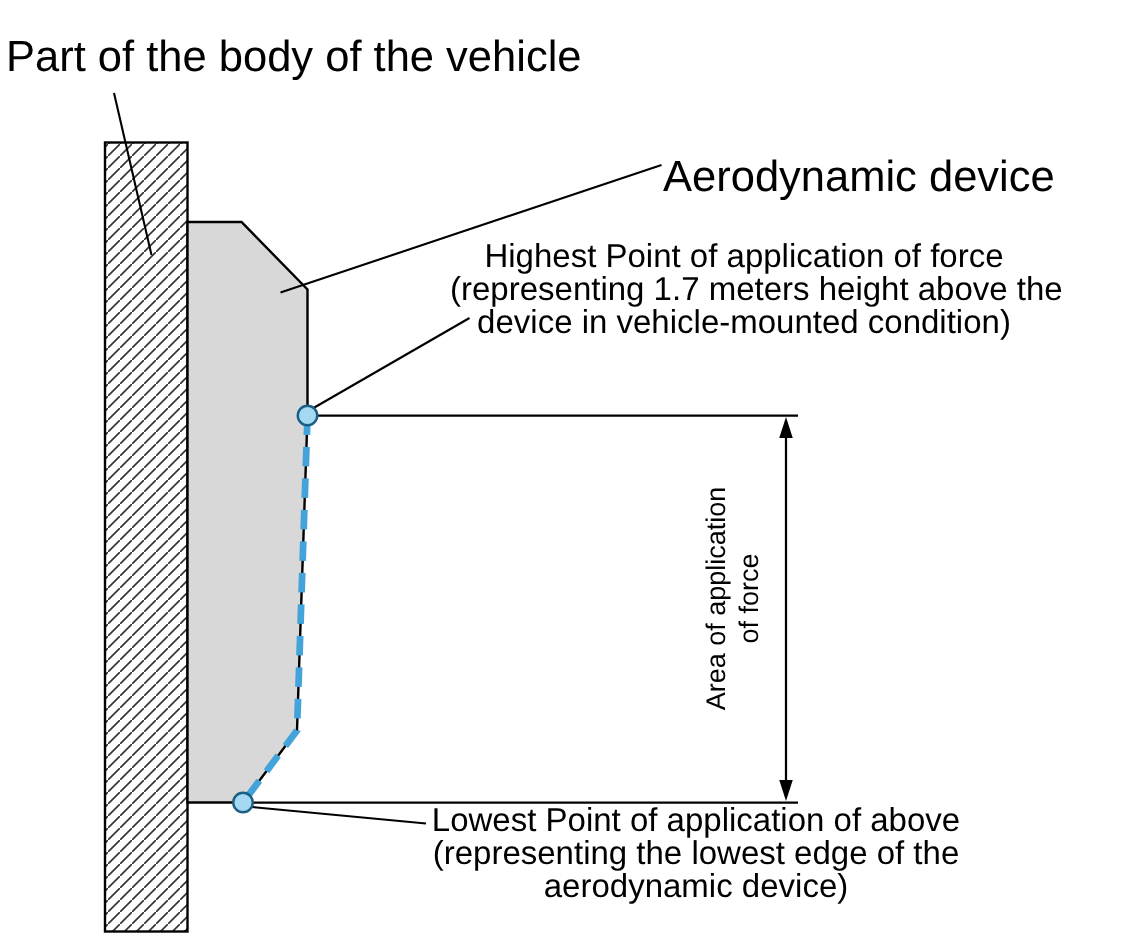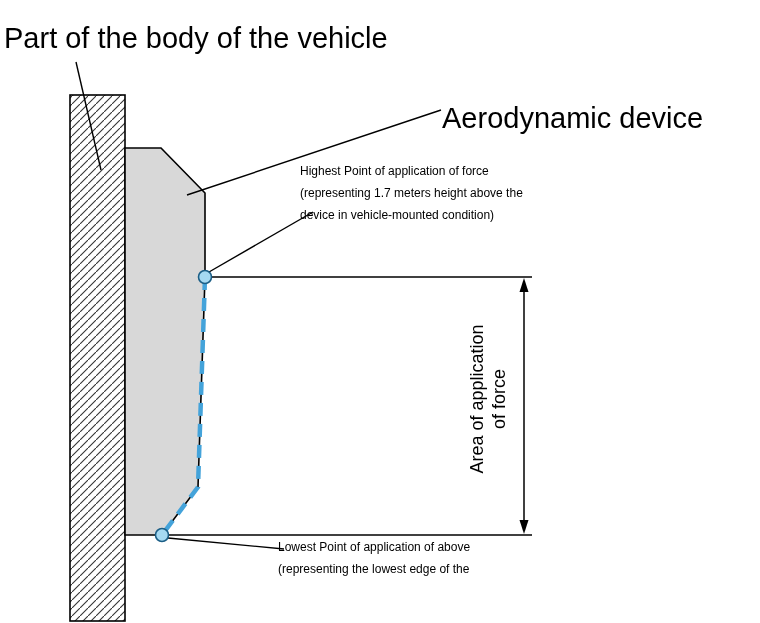--- a/index.html
+++ b/index.html
@@ -8,21 +8,21 @@
     width: 760px;
     height: 623px;
     background: #ffffff;
     overflow: hidden;
     font-family: "Liberation Sans", sans-serif;
     color: #000000;
   }
   .canvas svg { position: absolute; left: 0; top: 0; }
   .label { position: absolute; white-space: nowrap; }
   .title-label { font-size: 29px; line-height: 37px; margin-top: 20px; }
-  .note-label { font-size: 12px; line-height: 22px; }
+  .note-label { font-size: 22px; line-height: 22px; text-align: center; }
   .wall-label   { left: 4px;  top: 0px; }
   .device-label { left: 442px; top: 80px; text-align: center; }
   .highest-label { left: 300px; top: 160px; width: 392px; }
   .lowest-label  { left: 278px; top: 536px; width: 372px; }
   .area-label {
     left: 402px; top: 377px; width: 172px; height: 44px;
     font-size: 18px; line-height: 22px; text-align: center;
     transform: rotate(-90deg); transform-origin: 50% 50%;
   }
 </style>
@@ -69,20 +69,21 @@
 
   <div class="label note-label highest-label">
     <div>Highest Point of application of force</div>
     <div>(representing 1.7 meters height above the</div>
     <div>device in vehicle-mounted condition)</div>
   </div>
 
   <div class="label note-label lowest-label">
     <div>Lowest Point of application of above</div>
     <div>(representing the lowest edge of the</div>
+    <div>aerodynamic device)</div>
   </div>
 
   <div class="label area-label">
     <div>Area of application</div>
     <div>of force</div>
   </div>
 
 </div>
 
 </body></html>

